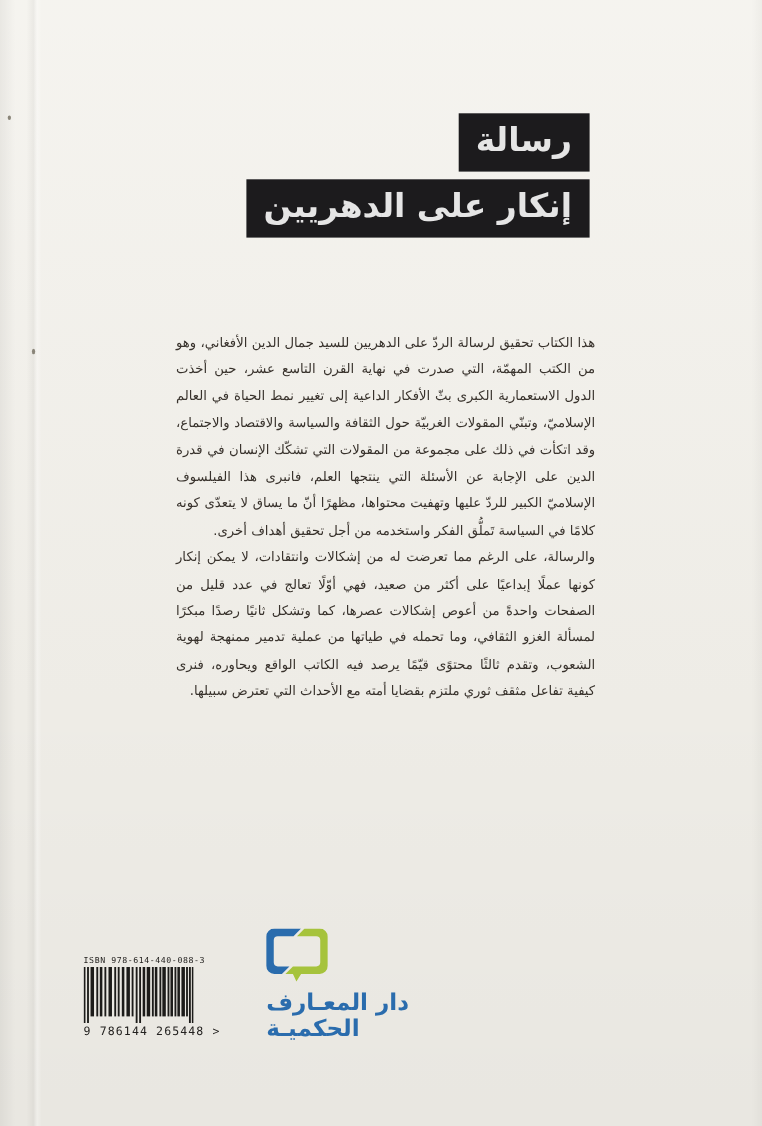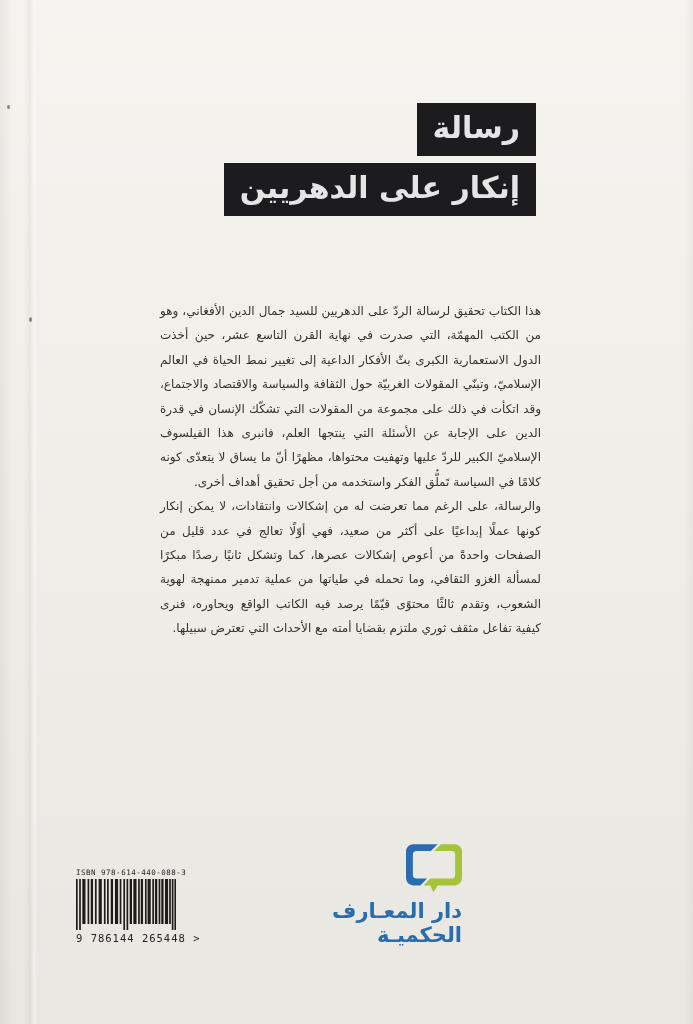--- a/index.html
+++ b/index.html
@@ -71,21 +71,21 @@
     font-size: 10.5px;
     letter-spacing: 1px;
     white-space: nowrap;
     margin-top: 1px;
     font-family: "DejaVu Sans Mono", monospace;
   }
 
   
   .publisher {
     position: absolute; left: 242px; top: 844px; width: 220px;
-    text-align: right;
+    text-align: left;
   }
   .publisher .mark { width: 56px; height: 49px; display: inline-block; }
   .publisher .name-ar {
     display: block;
     direction: rtl;
     color: #2a6cad;
     font-size: 21px;
     font-weight: bold;
     line-height: 1.15;
     margin-top: 2px;

